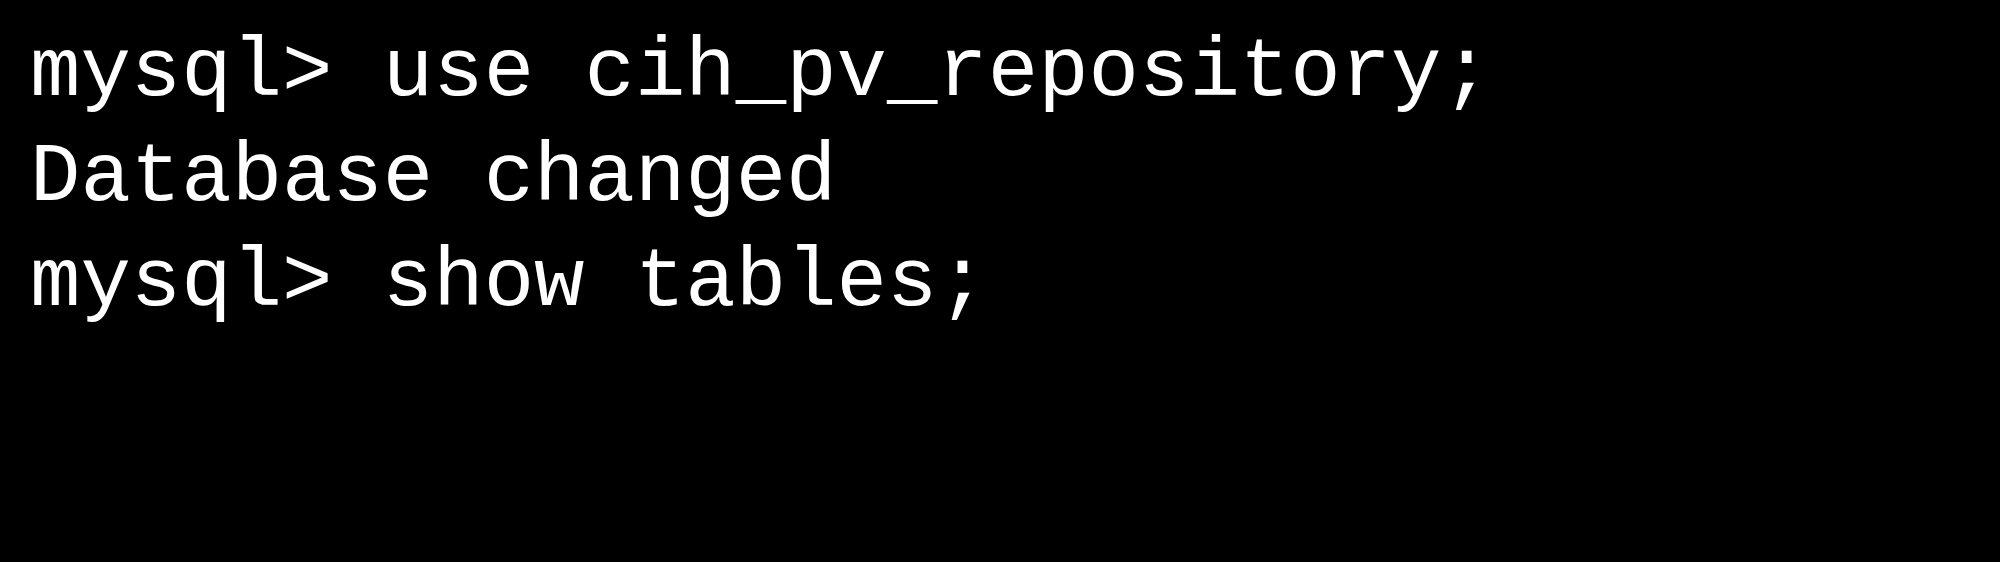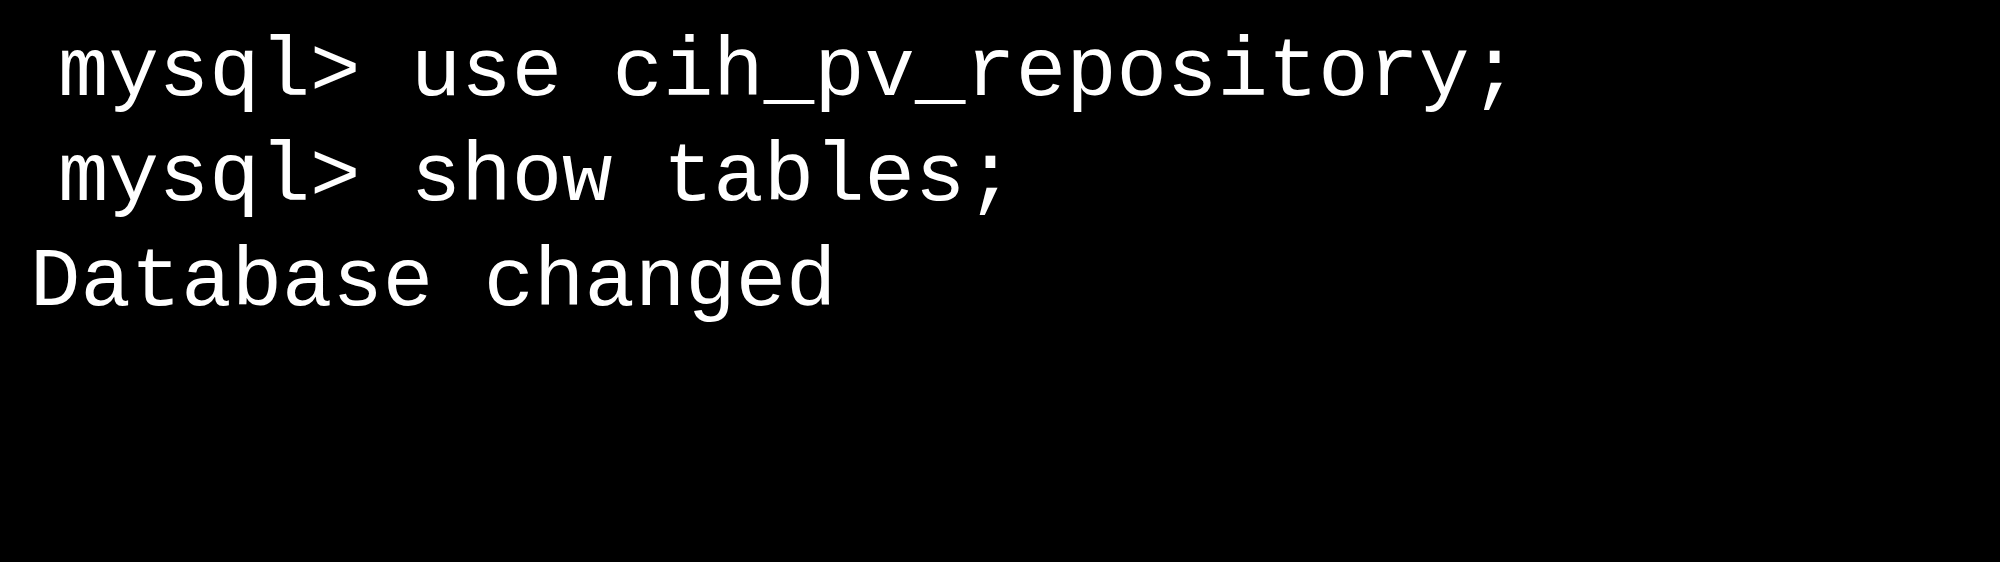--- a/index.html
+++ b/index.html
@@ -17,29 +17,28 @@
       width: 2000px;
       height: 562px;
       overflow: hidden;
       font-weight: normal;
     }
     .terminal-line {
       white-space: pre;
     }
     .prompt {
       display: inline;
-      margin-left: 28px;
     }
     .command {
       display: inline;
     }
     .output {
       display: inline;
     }
   </style>
 </head>
 <body>
 
 <div>
   <div class="terminal-line"><span class="prompt">mysql&gt; </span><span class="command">use cih_pv_repository;</span></div>
+  <div class="terminal-line"><span class="output">Database changed</span></div>
   <div class="terminal-line"><span class="prompt">mysql&gt; </span><span class="command">show tables;</span></div>
-  <div class="terminal-line"><span class="output">Database changed</span></div>
 </div>
 
 </body></html>

